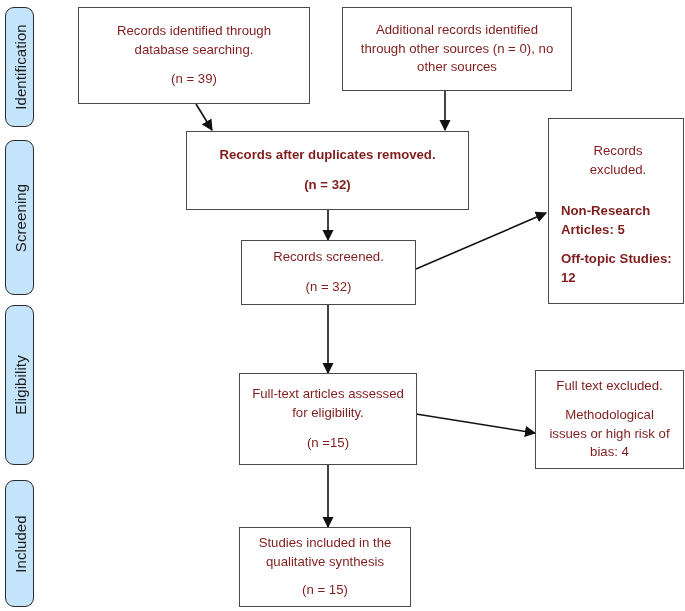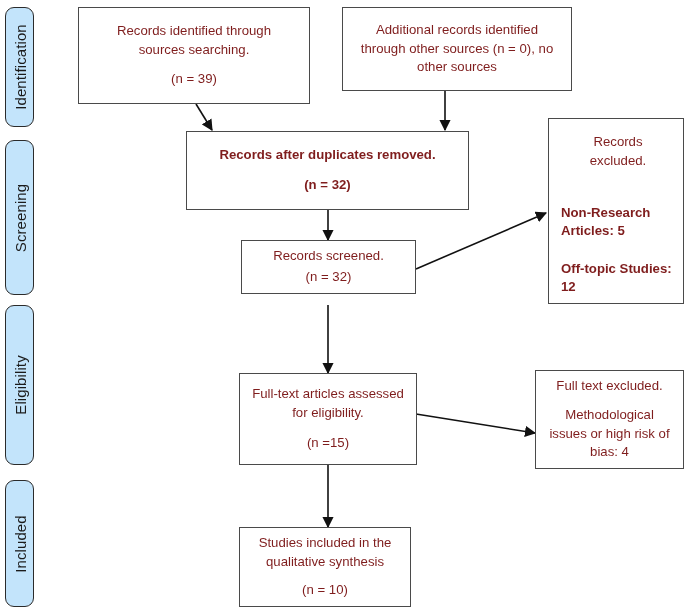--- a/index.html
+++ b/index.html
@@ -117,56 +117,56 @@
 
     <line x1="328" y1="305" x2="328" y2="373" stroke="#111111" stroke-width="1.6" marker-end="url(#ah)"></line>
 
     <line x1="416" y1="414" x2="535" y2="433" stroke="#111111" stroke-width="1.6" marker-end="url(#ah)"></line>
 
     <line x1="328" y1="465" x2="328" y2="527" stroke="#111111" stroke-width="1.6" marker-end="url(#ah)"></line>
   </svg>
 
   <div class="node" style="left:78px; top:7px; width:232px; height:97px;">
     <span class="ln">Records identified through</span>
-    <span class="ln">sources searching.</span>
+    <span class="ln">database searching.</span>
     <span class="gap"></span>
     <span class="ln">(n = 39)</span>
   </div>
 
   <div class="node" style="left:342px; top:7px; width:230px; height:84px;">
     <span class="ln">Additional records identified</span>
     <span class="ln">through other sources (n = 0), no</span>
     <span class="ln">other sources</span>
   </div>
 
   <div class="node" style="left:186px; top:131px; width:283px; height:79px;font-weight:bold;">
     <span class="ln">Records after duplicates removed.</span>
     <span class="gap"></span>
     <span class="ln">(n = 32)</span>
   </div>
 
-  <div class="node left-align" style="left:548px; top:118px; width:136px; height:186px; justify-content:space-between; padding-top:14px;">
+  <div class="node left-align" style="left:548px; top:118px; width:136px; height:186px; justify-content:center; padding-top:14px;">
     <div class="blk-center">
       <span class="ln">Records</span>
       <span class="ln">excluded.</span>
     </div>
     <div class="gap"></div>
     <div class="gap"></div>
     <div class="blk-left">
       <span class="ln">Non-Research</span>
       <span class="ln">Articles: 5</span>
     </div>
     <div class="gap"></div>
     <div class="blk-left">
       <span class="ln">Off-topic Studies:</span>
       <span class="ln">12</span>
     </div>
   </div>
 
-  <div class="node" style="left:241px; top:240px; width:175px; height:54px;">
+  <div class="node" style="left:241px; top:240px; width:175px; height:65px;">
     <span class="ln">Records screened.</span>
     <span class="gap"></span>
     <span class="ln">(n = 32)</span>
   </div>
 
   <div class="node" style="left:239px; top:373px; width:178px; height:92px;">
     <span class="ln">Full-text articles assessed</span>
     <span class="ln">for eligibility.</span>
     <span class="gap"></span>
     <span class="ln">(n =15)</span>
@@ -177,16 +177,16 @@
     <span class="gap"></span>
     <span class="ln">Methodological</span>
     <span class="ln">issues or high risk of</span>
     <span class="ln">bias: 4</span>
   </div>
 
   <div class="node" style="left:239px; top:527px; width:172px; height:80px;">
     <span class="ln">Studies included in the</span>
     <span class="ln">qualitative synthesis</span>
     <span class="gap"></span>
-    <span class="ln">(n = 10)</span>
+    <span class="ln">(n = 15)</span>
   </div>
 
 </div>
 
 </body></html>

